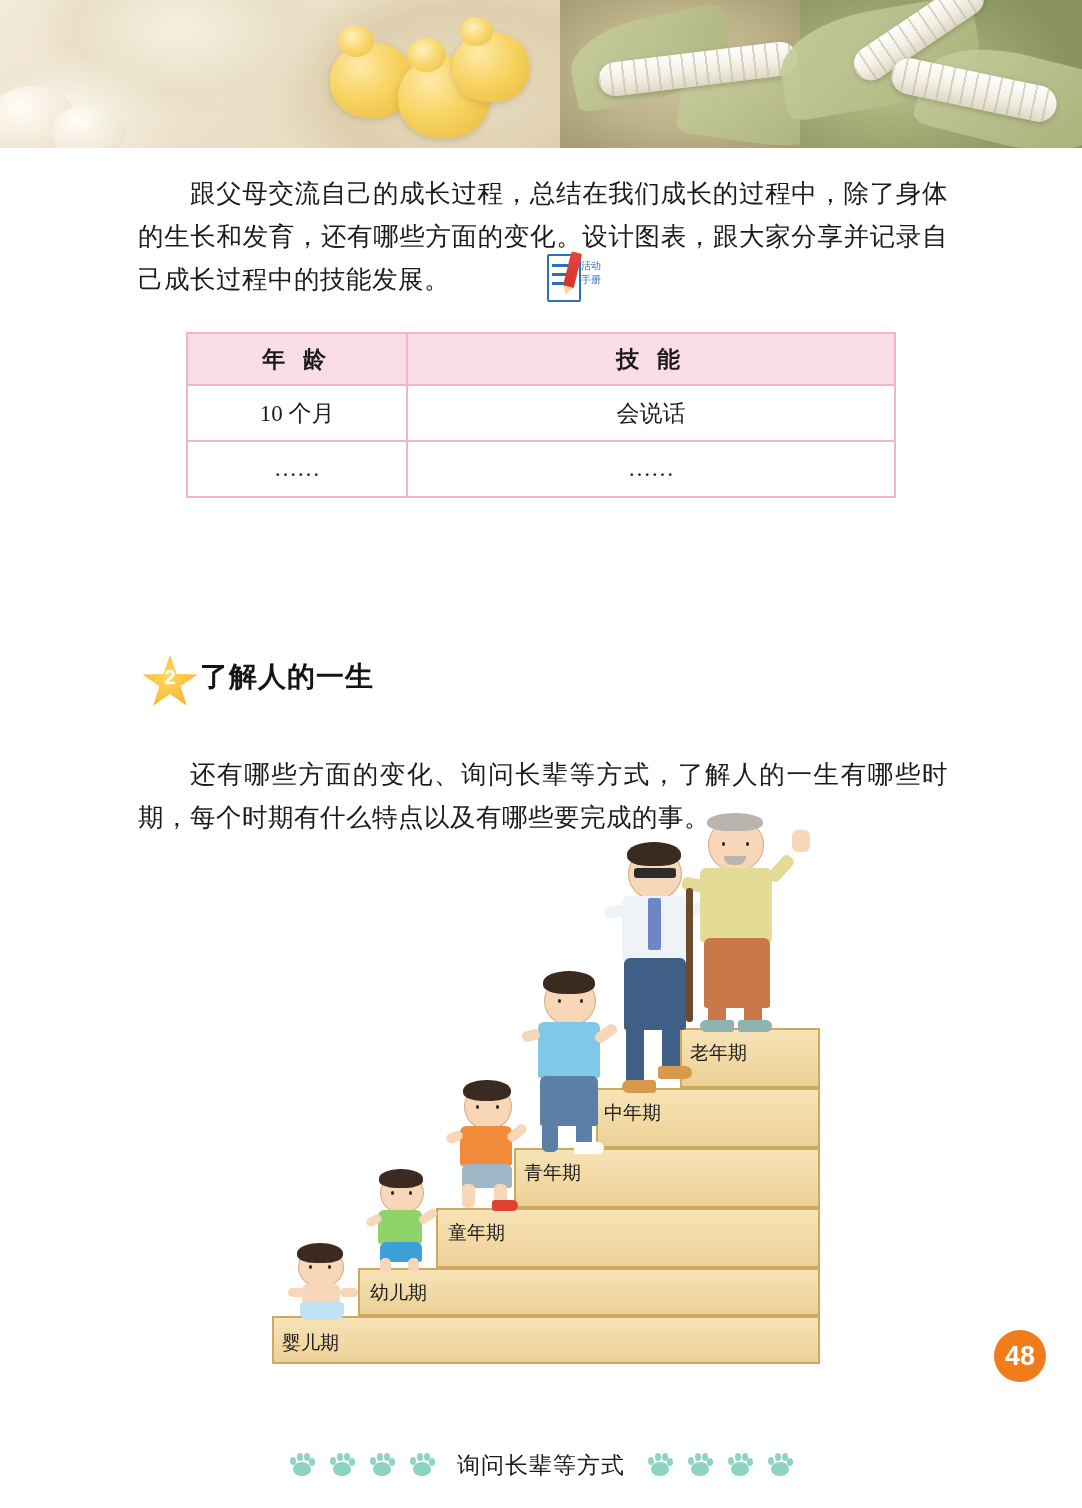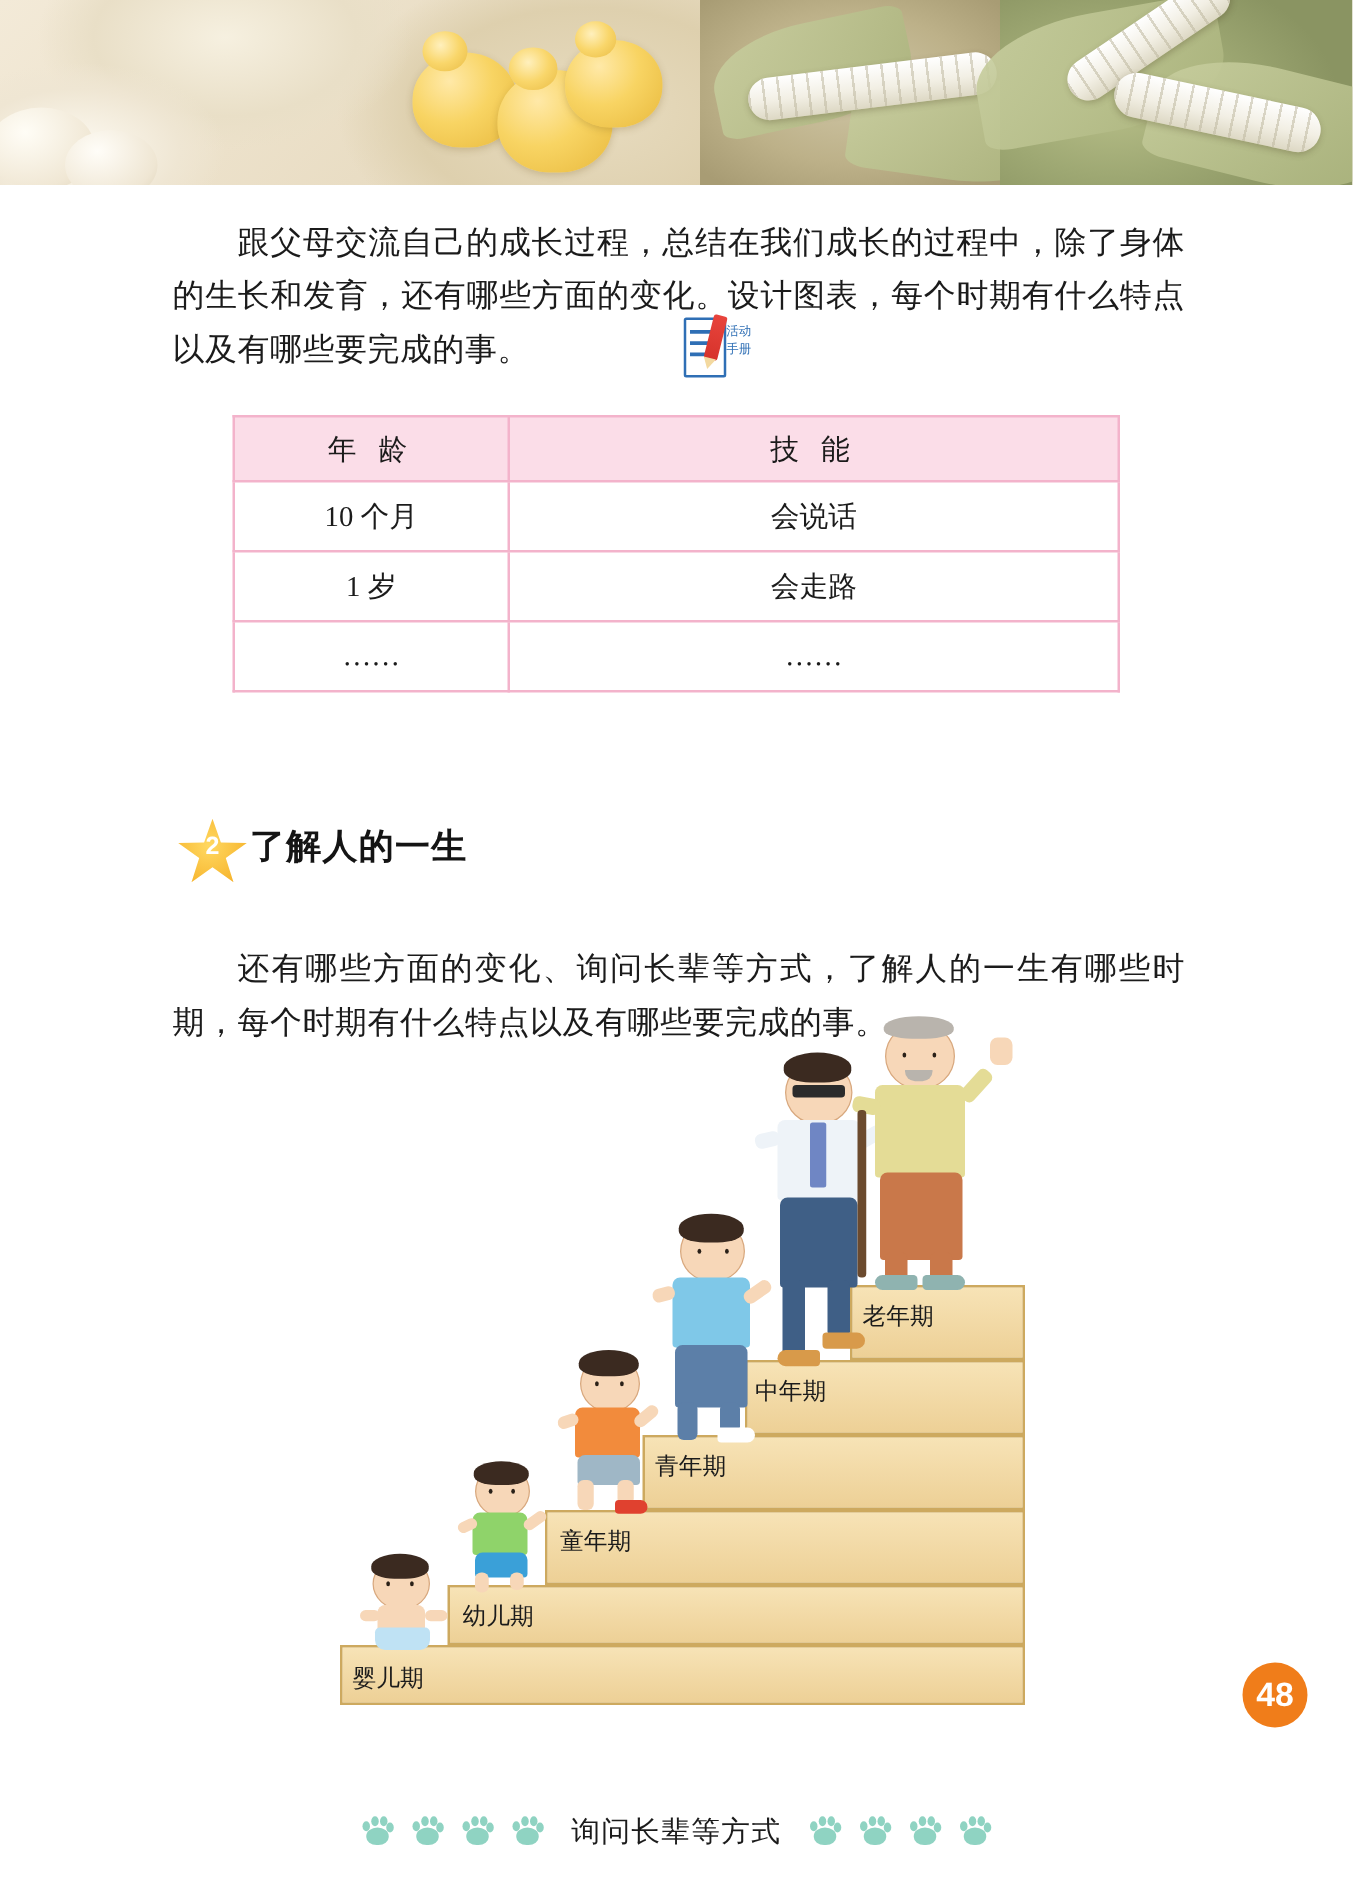--- a/index.html
+++ b/index.html
@@ -176,20 +176,21 @@
     text-align: center;
     font-size: 23px;
     color: #1b1b1b;
     font-weight: normal;
     font-family: "Liberation Serif", "DejaVu Serif", serif;
   }
   .tbl thead th {
     background: #fbdde8;
     height: 48px;
     letter-spacing: 6px;
+    font-weight: bold;
   }
   .tbl tbody td {
     height: 52px;
     background: #ffffff;
   }
   .col-age { width: 216px; }
 
   
   .star-wrap {
     position: absolute;
@@ -350,21 +351,21 @@
     <div class="silkworm" style="left:38px;top:52px;width:200px;height:34px;transform:rotate(-7deg);"></div>
   </div>
   <div class="banner-right">
     <div class="leaf" style="left:-20px;top:10px;width:200px;height:96px;transform:rotate(-10deg);"></div>
     <div class="leaf" style="left:120px;top:54px;width:190px;height:92px;transform:rotate(14deg);"></div>
     <div class="silkworm" style="left:44px;top:14px;width:150px;height:34px;transform:rotate(-34deg);"></div>
     <div class="silkworm" style="left:90px;top:72px;width:168px;height:36px;transform:rotate(12deg);"></div>
   </div>
 </div>
 
-<div class="para" id="para1">跟父母交流自己的成长过程，总结在我们成长的过程中，除了身体的生长和发育，还有哪些方面的变化。设计图表，每个时期有什么特点以及有哪些要完成的事。</div>
+<div class="para" id="para1">跟父母交流自己的成长过程，总结在我们成长的过程中，除了身体的生长和发育，还有哪些方面的变化。设计图表，跟大家分享并记录自己成长过程中的技能发展。</div>
 
 <div class="booklet">
   <div class="bk-page"></div>
   <div class="bk-line" style="top:10px;"></div>
   <div class="bk-line" style="top:19px;"></div>
   <div class="bk-line" style="top:28px;"></div>
   <div class="bk-pencil"></div>
   <div class="bk-text">活动</div>
   <div class="bk-text" style="top:20px;">手册</div>
 </div>
@@ -373,24 +374,20 @@
   <thead>
     <tr>
       <th class="col-age">年 龄</th>
       <th>技 能</th>
     </tr>
   </thead>
   <tbody>
     <tr>
       <td class="col-age">10 个月</td>
       <td>会说话</td>
-    </tr>
-    <tr>
-      <td class="col-age">1 岁</td>
-      <td>会走路</td>
     </tr>
     <tr>
       <td class="col-age">……</td>
       <td>……</td>
     </tr>
   </tbody>
 </table>
 
 <div class="star-wrap">
   <div class="star"></div>

